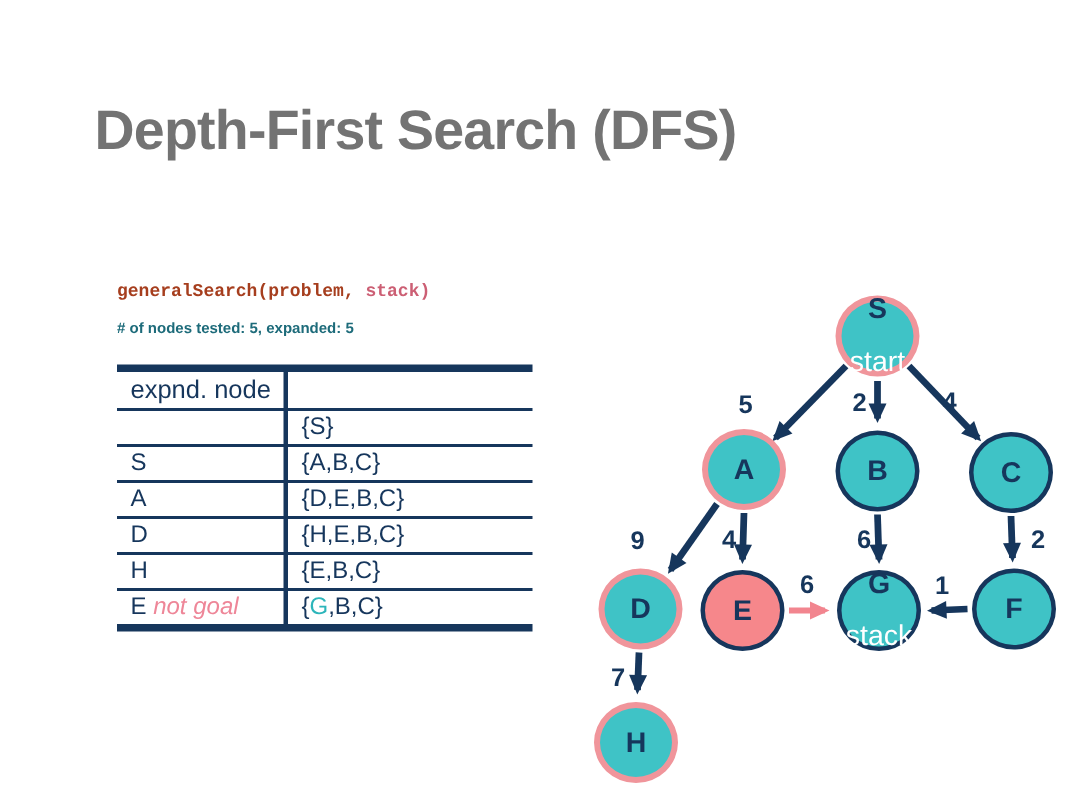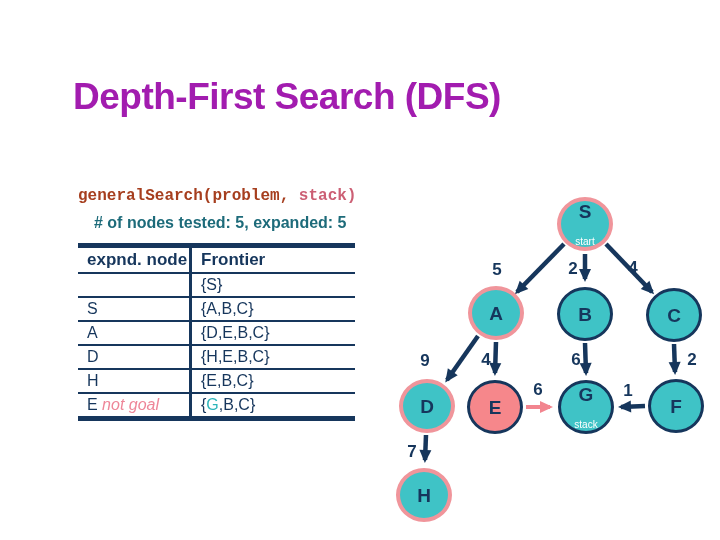--- a/index.html
+++ b/index.html
@@ -1,74 +1,73 @@
 <!DOCTYPE html>
 <html><head>
 <meta charset="utf-8">
 <style>
   html,body{margin:0;padding:0;}
   body{width:720px;height:540px;background:#ffffff;overflow:hidden;
        font-family:"Liberation Sans",sans-serif;}
   .slide{position:relative;width:720px;height:540px;background:#ffffff;}
 
-  .title{position:absolute;left:63px;top:66px;margin:10px;
-         font-size:37px;font-weight:bold;color:#a21caf;letter-spacing:-0.5px;}
+  .title{position:absolute;left:63px;top:66px;margin:0;
+         font-size:37px;font-weight:bold;color:#737373;letter-spacing:-0.5px;}
 
   .code{position:absolute;left:78px;top:187px;
         font-family:"Liberation Mono","DejaVu Sans Mono",monospace;
-        font-weight:bold;font-size:16px;white-space:pre;}
+        font-weight:bold;font-size:12px;white-space:pre;}
   .code-main{color:#a63e1e;}
   .code-hl{color:#cc5f74;}
 
-  .stats{position:absolute;left:94px;top:214px;
-         font-size:16px;font-weight:bold;color:#1d6b7a;}
+  .stats{position:absolute;left:78px;top:214px;
+         font-size:10px;font-weight:bold;color:#1d6b7a;}
 
   .trace-table{position:absolute;left:78px;top:243px;width:277px;
                border-top:5px solid #16365c;border-bottom:5px solid #16365c;
                color:#16365c;}
   .trow{display:flex;height:22px;border-bottom:2px solid #16365c;
         align-items:center;font-size:16px;}
   .trow:last-child{border-bottom:none;}
-  .trow.thead{height:24px;font-size:17px;font-weight:bold;}
+  .trow.thead{height:24px;font-size:17px;font-weight:normal;}
   .tc1{width:114px;box-sizing:border-box;padding-left:9px;
        border-right:3px solid #16365c;height:100%;display:flex;align-items:center;}
   .tc2{flex:1;padding-left:9px;display:flex;align-items:center;}
   .pinktx{color:#ee8698;white-space:pre;font-style:italic;}
   .tealtx{color:#2cb5ba;white-space:pre;}
   .navytx{white-space:pre;}
 
   .edges{position:absolute;left:0;top:0;width:720px;height:540px;pointer-events:none;}
 
   .node{position:absolute;width:56px;height:54px;border-radius:50%;
         box-sizing:border-box;display:flex;flex-direction:column;
         align-items:center;justify-content:center;}
   .node.navy{border:3px solid #16365c;background:#3fc3c6;}
   .node.pink{border:4px solid #f0959b;background:#3fc3c6;}
   .node.tested{border:3px solid #16365c;background:#f6878b;}
   .nl{font-size:19px;font-weight:bold;color:#16365c;line-height:1;}
-  .ns{font-size:10px;color:#ffffff;line-height:1;margin-top:16px;}
+  .ns{font-size:19px;color:#ffffff;line-height:1;margin-top:16px;}
 
   .w{position:absolute;transform:translate(-50%,-50%);
      font-size:17px;font-weight:bold;color:#16365c;}
 </style>
 </head>
 <body>
 
 <div class="slide">
 
   <h1 class="title">Depth-First Search (DFS)</h1>
 
   <div class="code"><span class="code-main">generalSearch(problem, </span><span class="code-hl">stack)</span></div>
 
   <div class="stats"># of nodes tested: 5, expanded: 5</div>
 
   <div class="trace-table">
     <div class="trow thead">
       <div class="tc1">expnd. node</div>
-      <div class="tc2">Frontier</div>
     </div>
     <div class="trow">
       <div class="tc1">
           <span class="navytx"></span>
           <span class="pinktx"></span>
         </div>
       <div class="tc2">
           <span class="navytx">{S}</span>
           <span class="tealtx"></span>
           <span class="navytx"></span>

